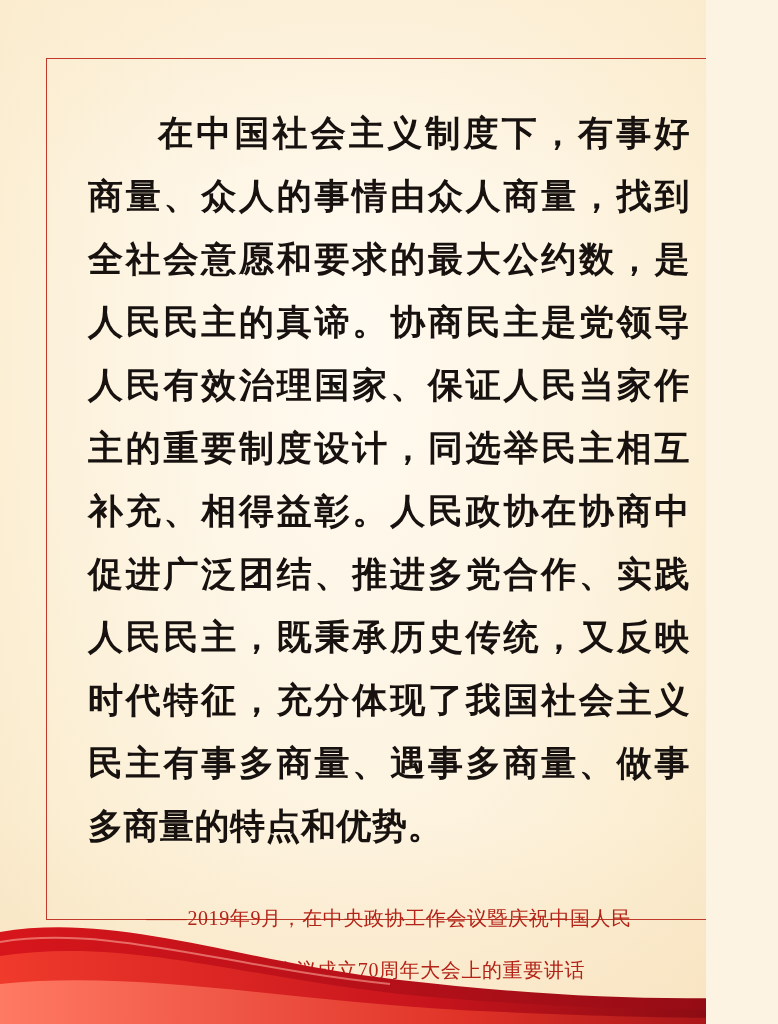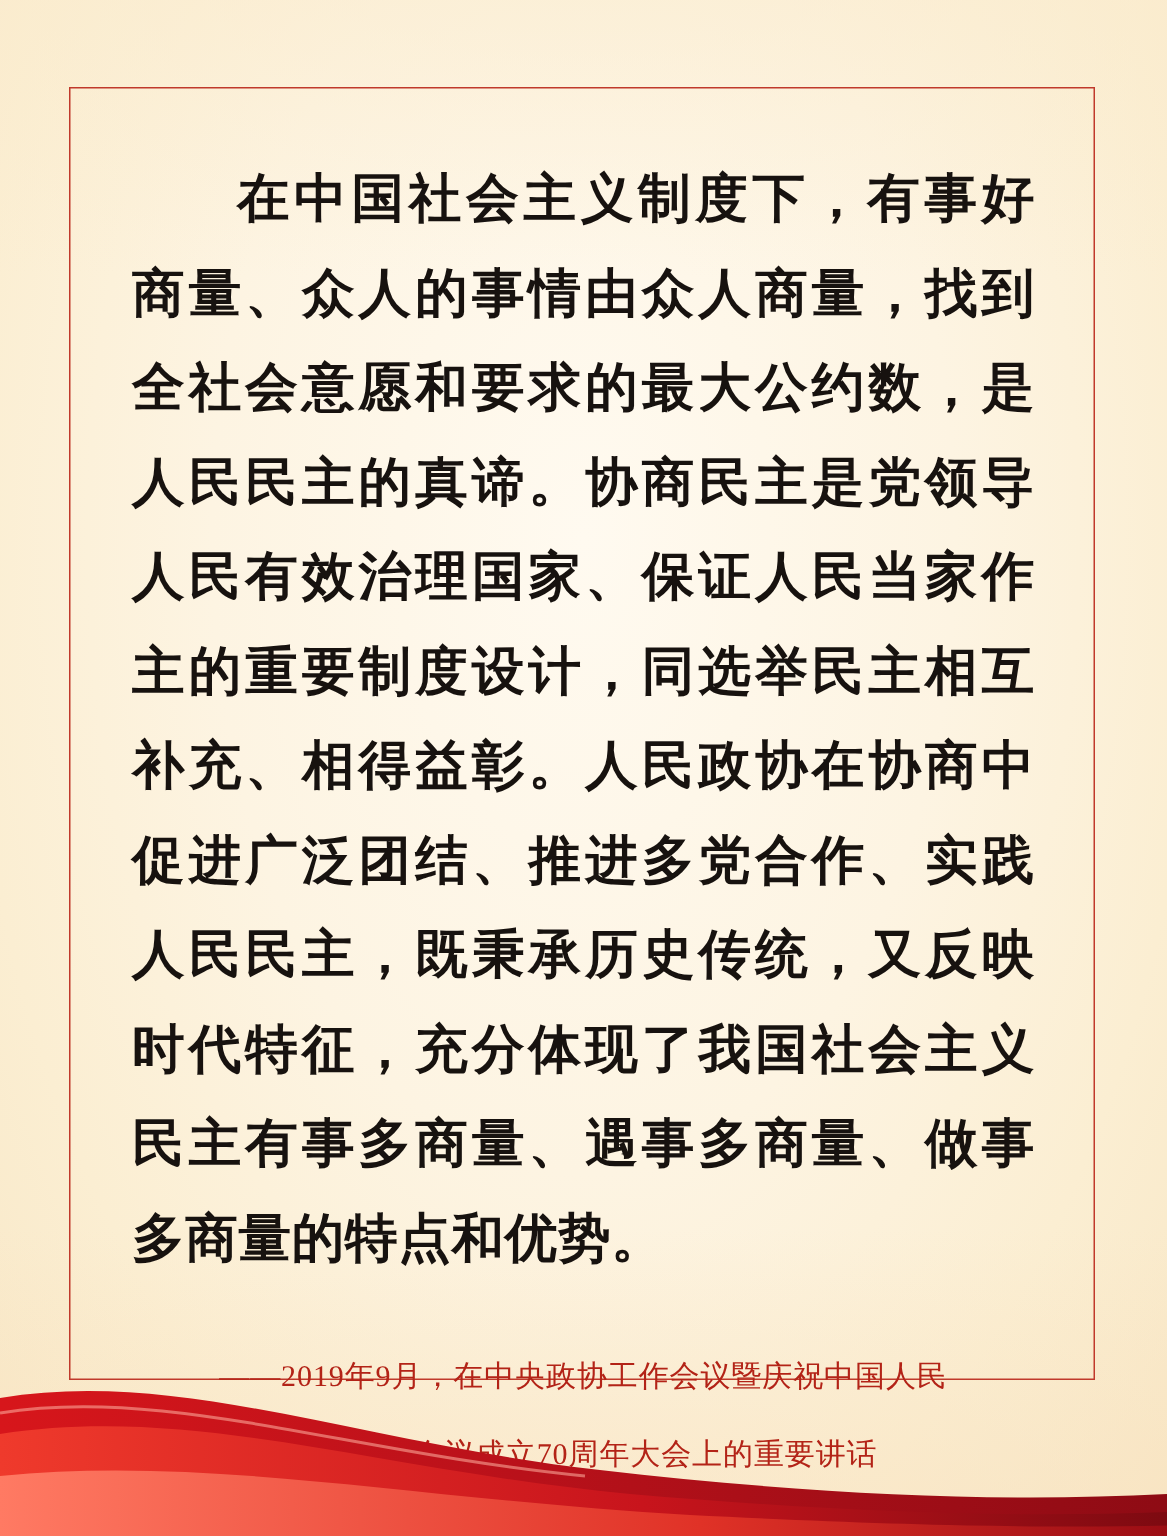--- a/index.html
+++ b/index.html
@@ -8,21 +8,21 @@
   }
   body {
     width: 778px;
     height: 1024px;
     overflow: hidden;
     font-family: "Liberation Serif", "DejaVu Serif", serif;
     background: #fdf3e3;
   }
   .poster {
     position: relative;
-    width: 778px;
+    width: 706px;
     height: 1024px;
     background:
       radial-gradient(ellipse at 50% 35%, #fffaf0 0%, #fdf4e2 45%, #fbeed2 75%, #f8e7c6 100%);
     overflow: hidden;
   }
   
   .poster::before {
     content: "";
     position: absolute;
     inset: 0;

